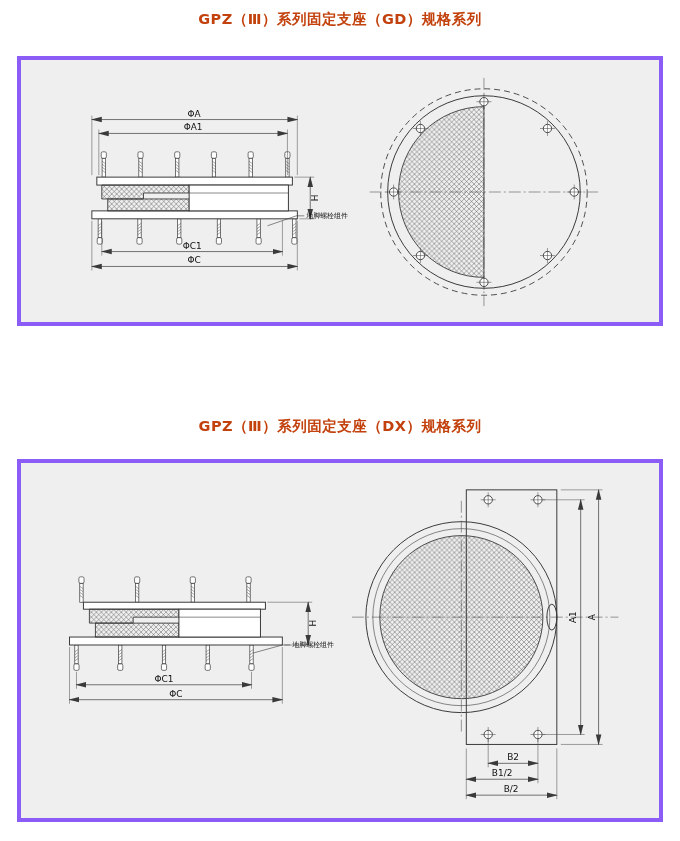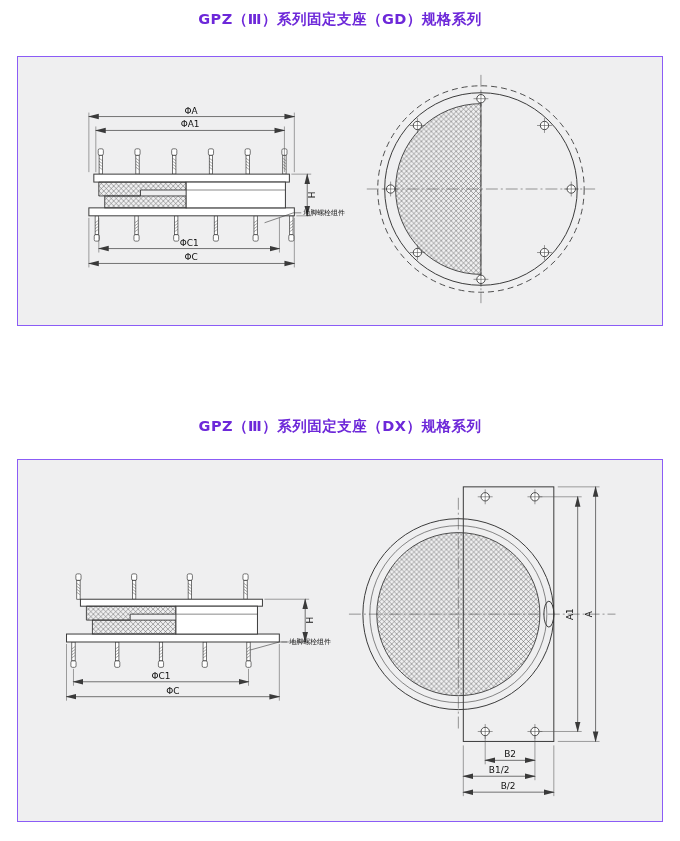--- a/index.html
+++ b/index.html
@@ -3,27 +3,27 @@
 <meta charset="utf-8">
 <style>
   * { margin:0; padding:0; box-sizing:border-box; }
   html,body { background:#fff; }
   body {
     width:680px; height:841px; position:relative; overflow:hidden;
     font-family:"DejaVu Sans","Liberation Sans",sans-serif;
   }
   .title {
     position:absolute; left:0; width:680px; text-align:center;
-    font-size:14.5px; font-weight:bold; color:#6d28d9; letter-spacing:0.5px;
+    font-size:14.5px; font-weight:bold; color:#c2410c; letter-spacing:0.5px;
   }
   #title1 { top:10px; }
   #title2 { top:417px; }
   .panel {
     position:absolute; left:17px; width:646px;
-    background:#efeff0; border:1px solid #8b5cf6;
+    background:#efeff0; border:4px solid #8b5cf6;
   }
   #panel1 { top:56px; height:270px; }
   #panel2 { top:459px; height:363px; }
   svg { display:block; }
   svg text { font-family:"DejaVu Sans","Liberation Sans",sans-serif; }
   .s   { stroke:#3a3a3a; stroke-width:1; fill:none; }
   .sw  { stroke:#3a3a3a; stroke-width:1; fill:#ffffff; }
   .thin{ stroke:#3a3a3a; stroke-width:0.6; fill:none; }
   .dim { stroke:#3a3a3a; stroke-width:0.7; fill:none; }
   .ext { stroke:#555555; stroke-width:0.55; fill:none; }

